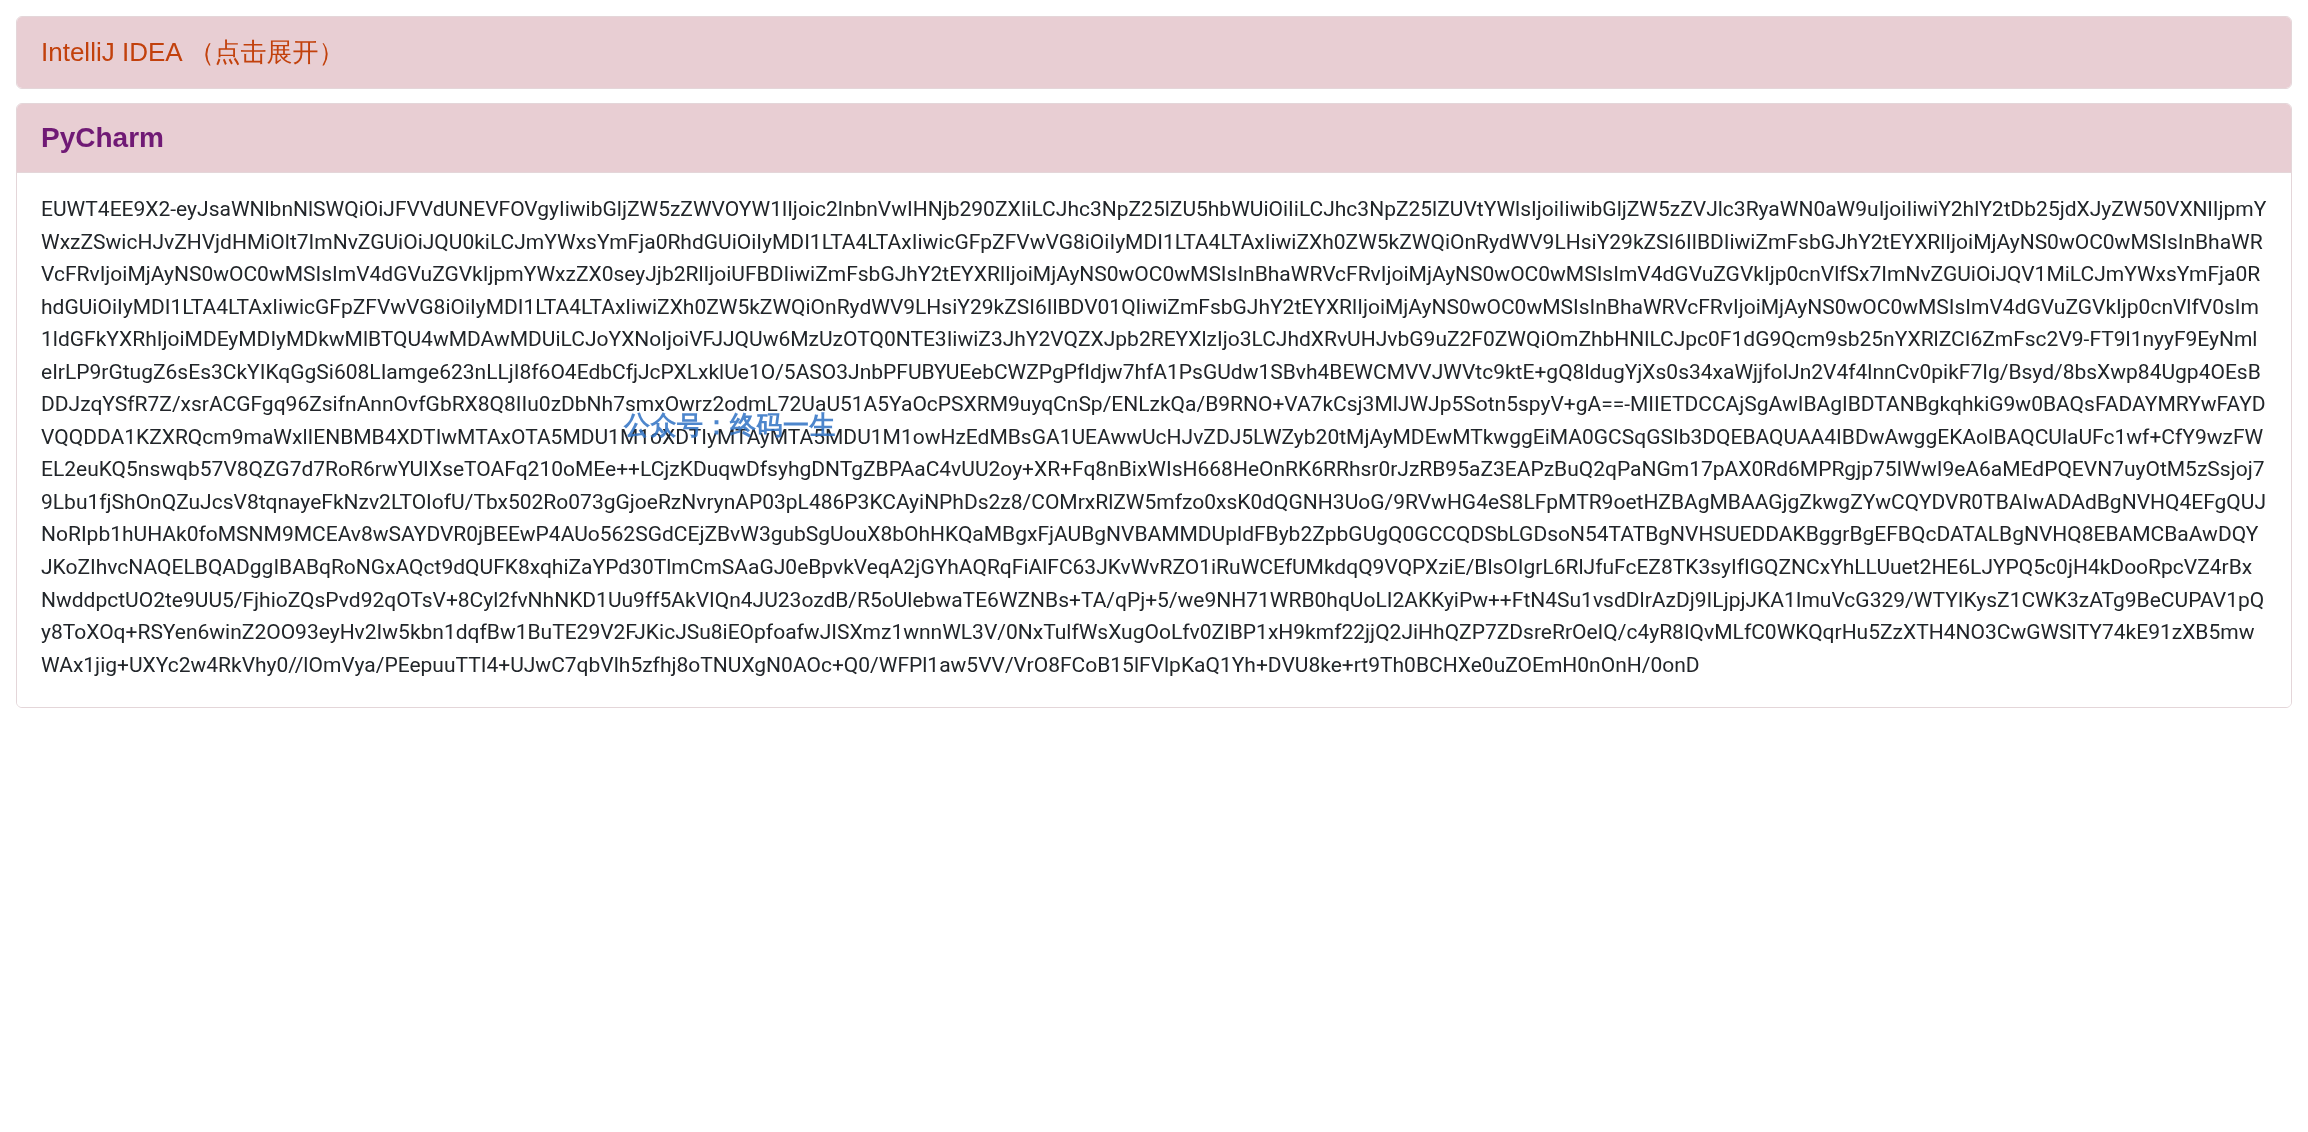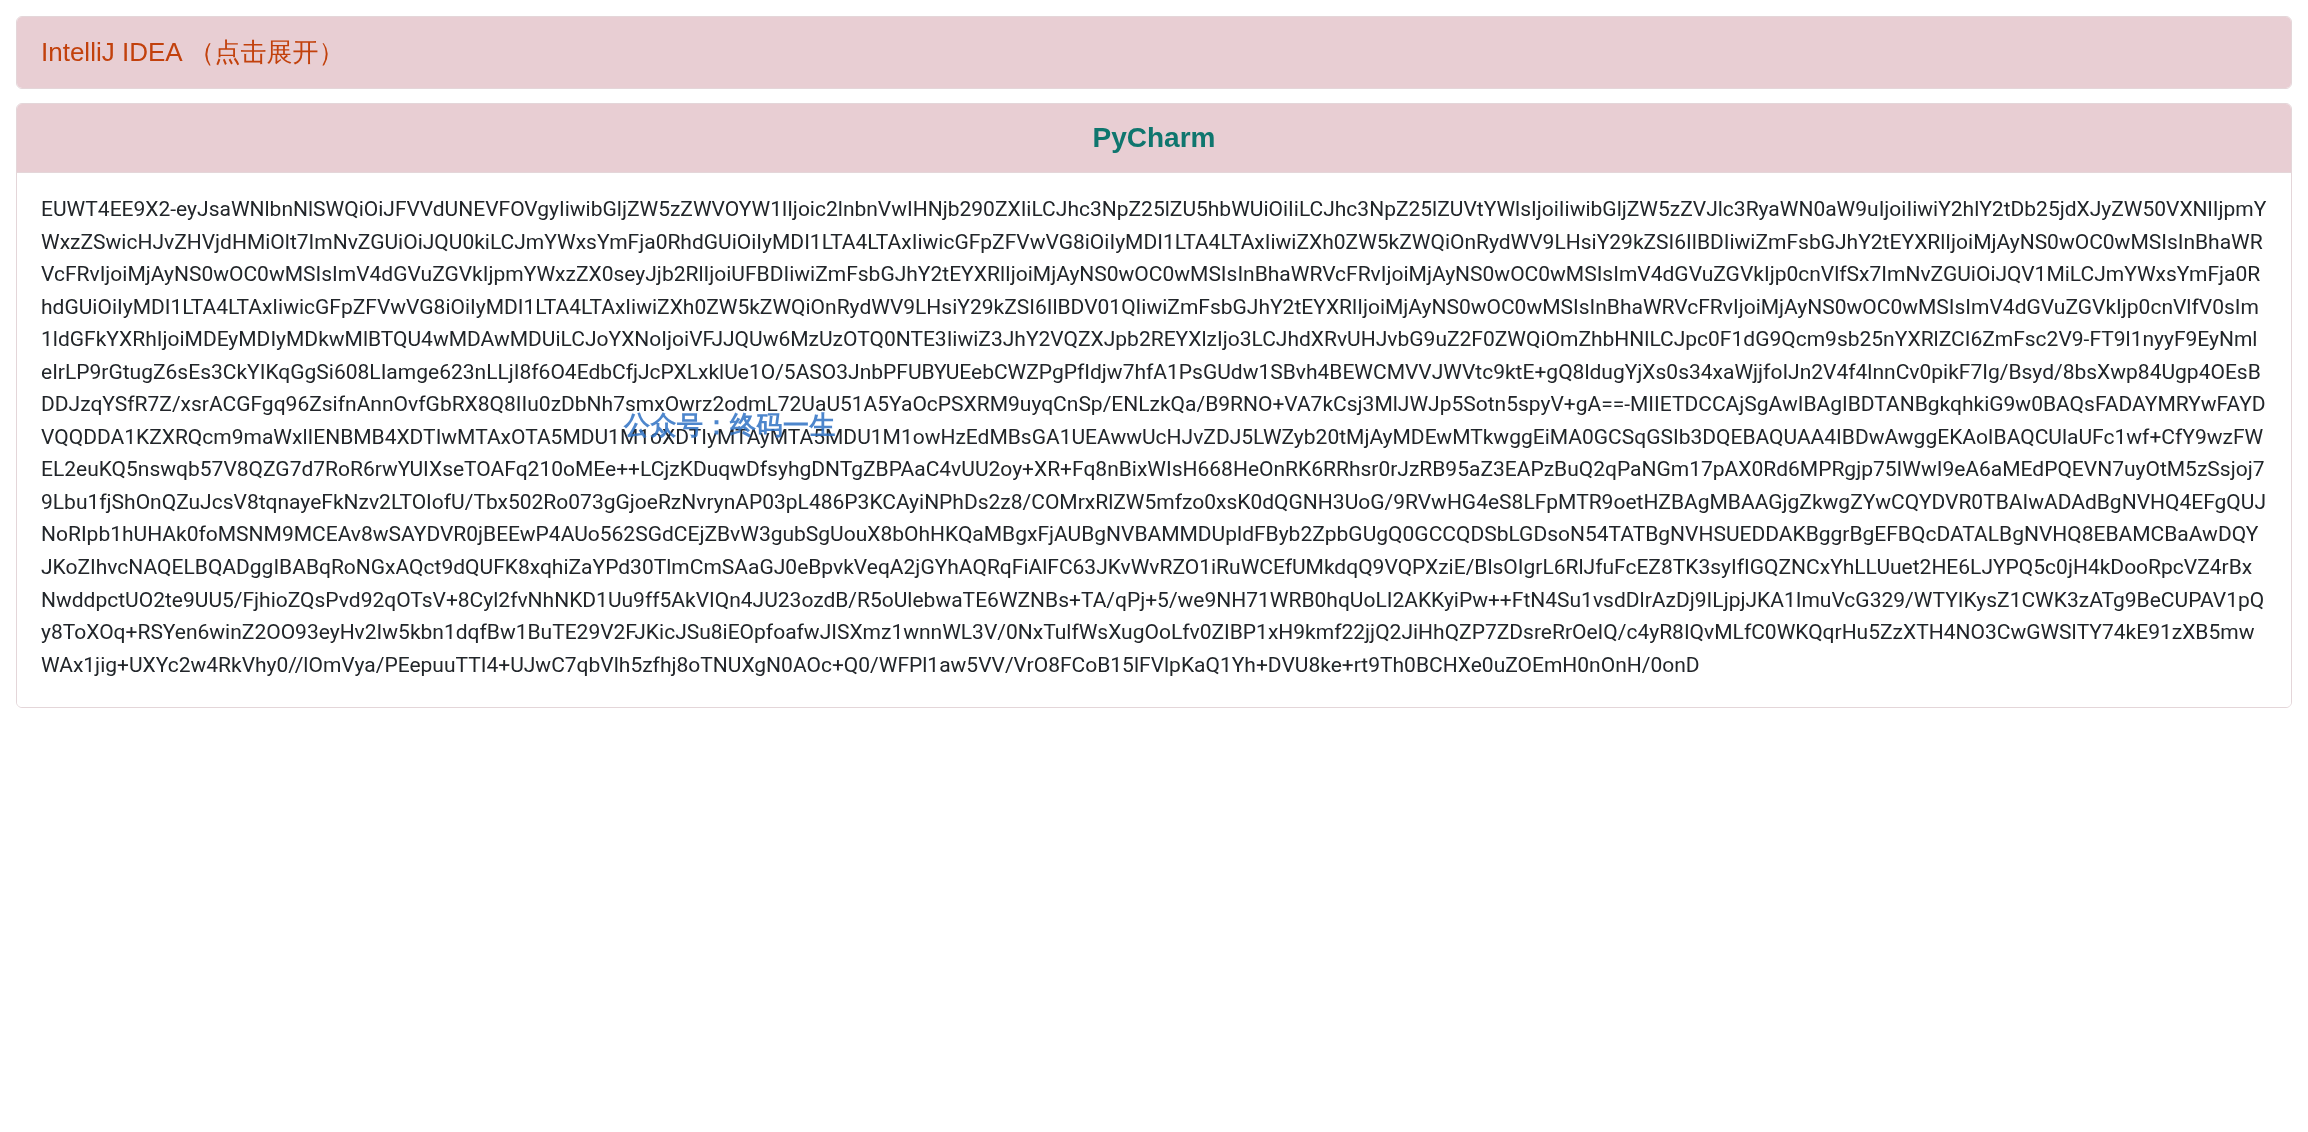--- a/index.html
+++ b/index.html
@@ -27,24 +27,23 @@
     display: flex;
     align-items: center;
     color: #c2410c;
     font-size: 26px;
     font-weight: 400;
     border: none;
     width: 100%;
     text-align: left;
   }
   .accordion-header.expanded {
-    color: #0f766e;
+    color: #701a75;
     font-weight: 700;
     font-size: 28px;
-    justify-content: center;
   }
   .accordion-body {
     padding: 20px 24px 26px 24px;
     font-size: 21px;
     line-height: 1.55;
     word-break: break-all;
     background: #ffffff;
     border-top: 1px solid #e4d6d9;
   }
   .watermark {

